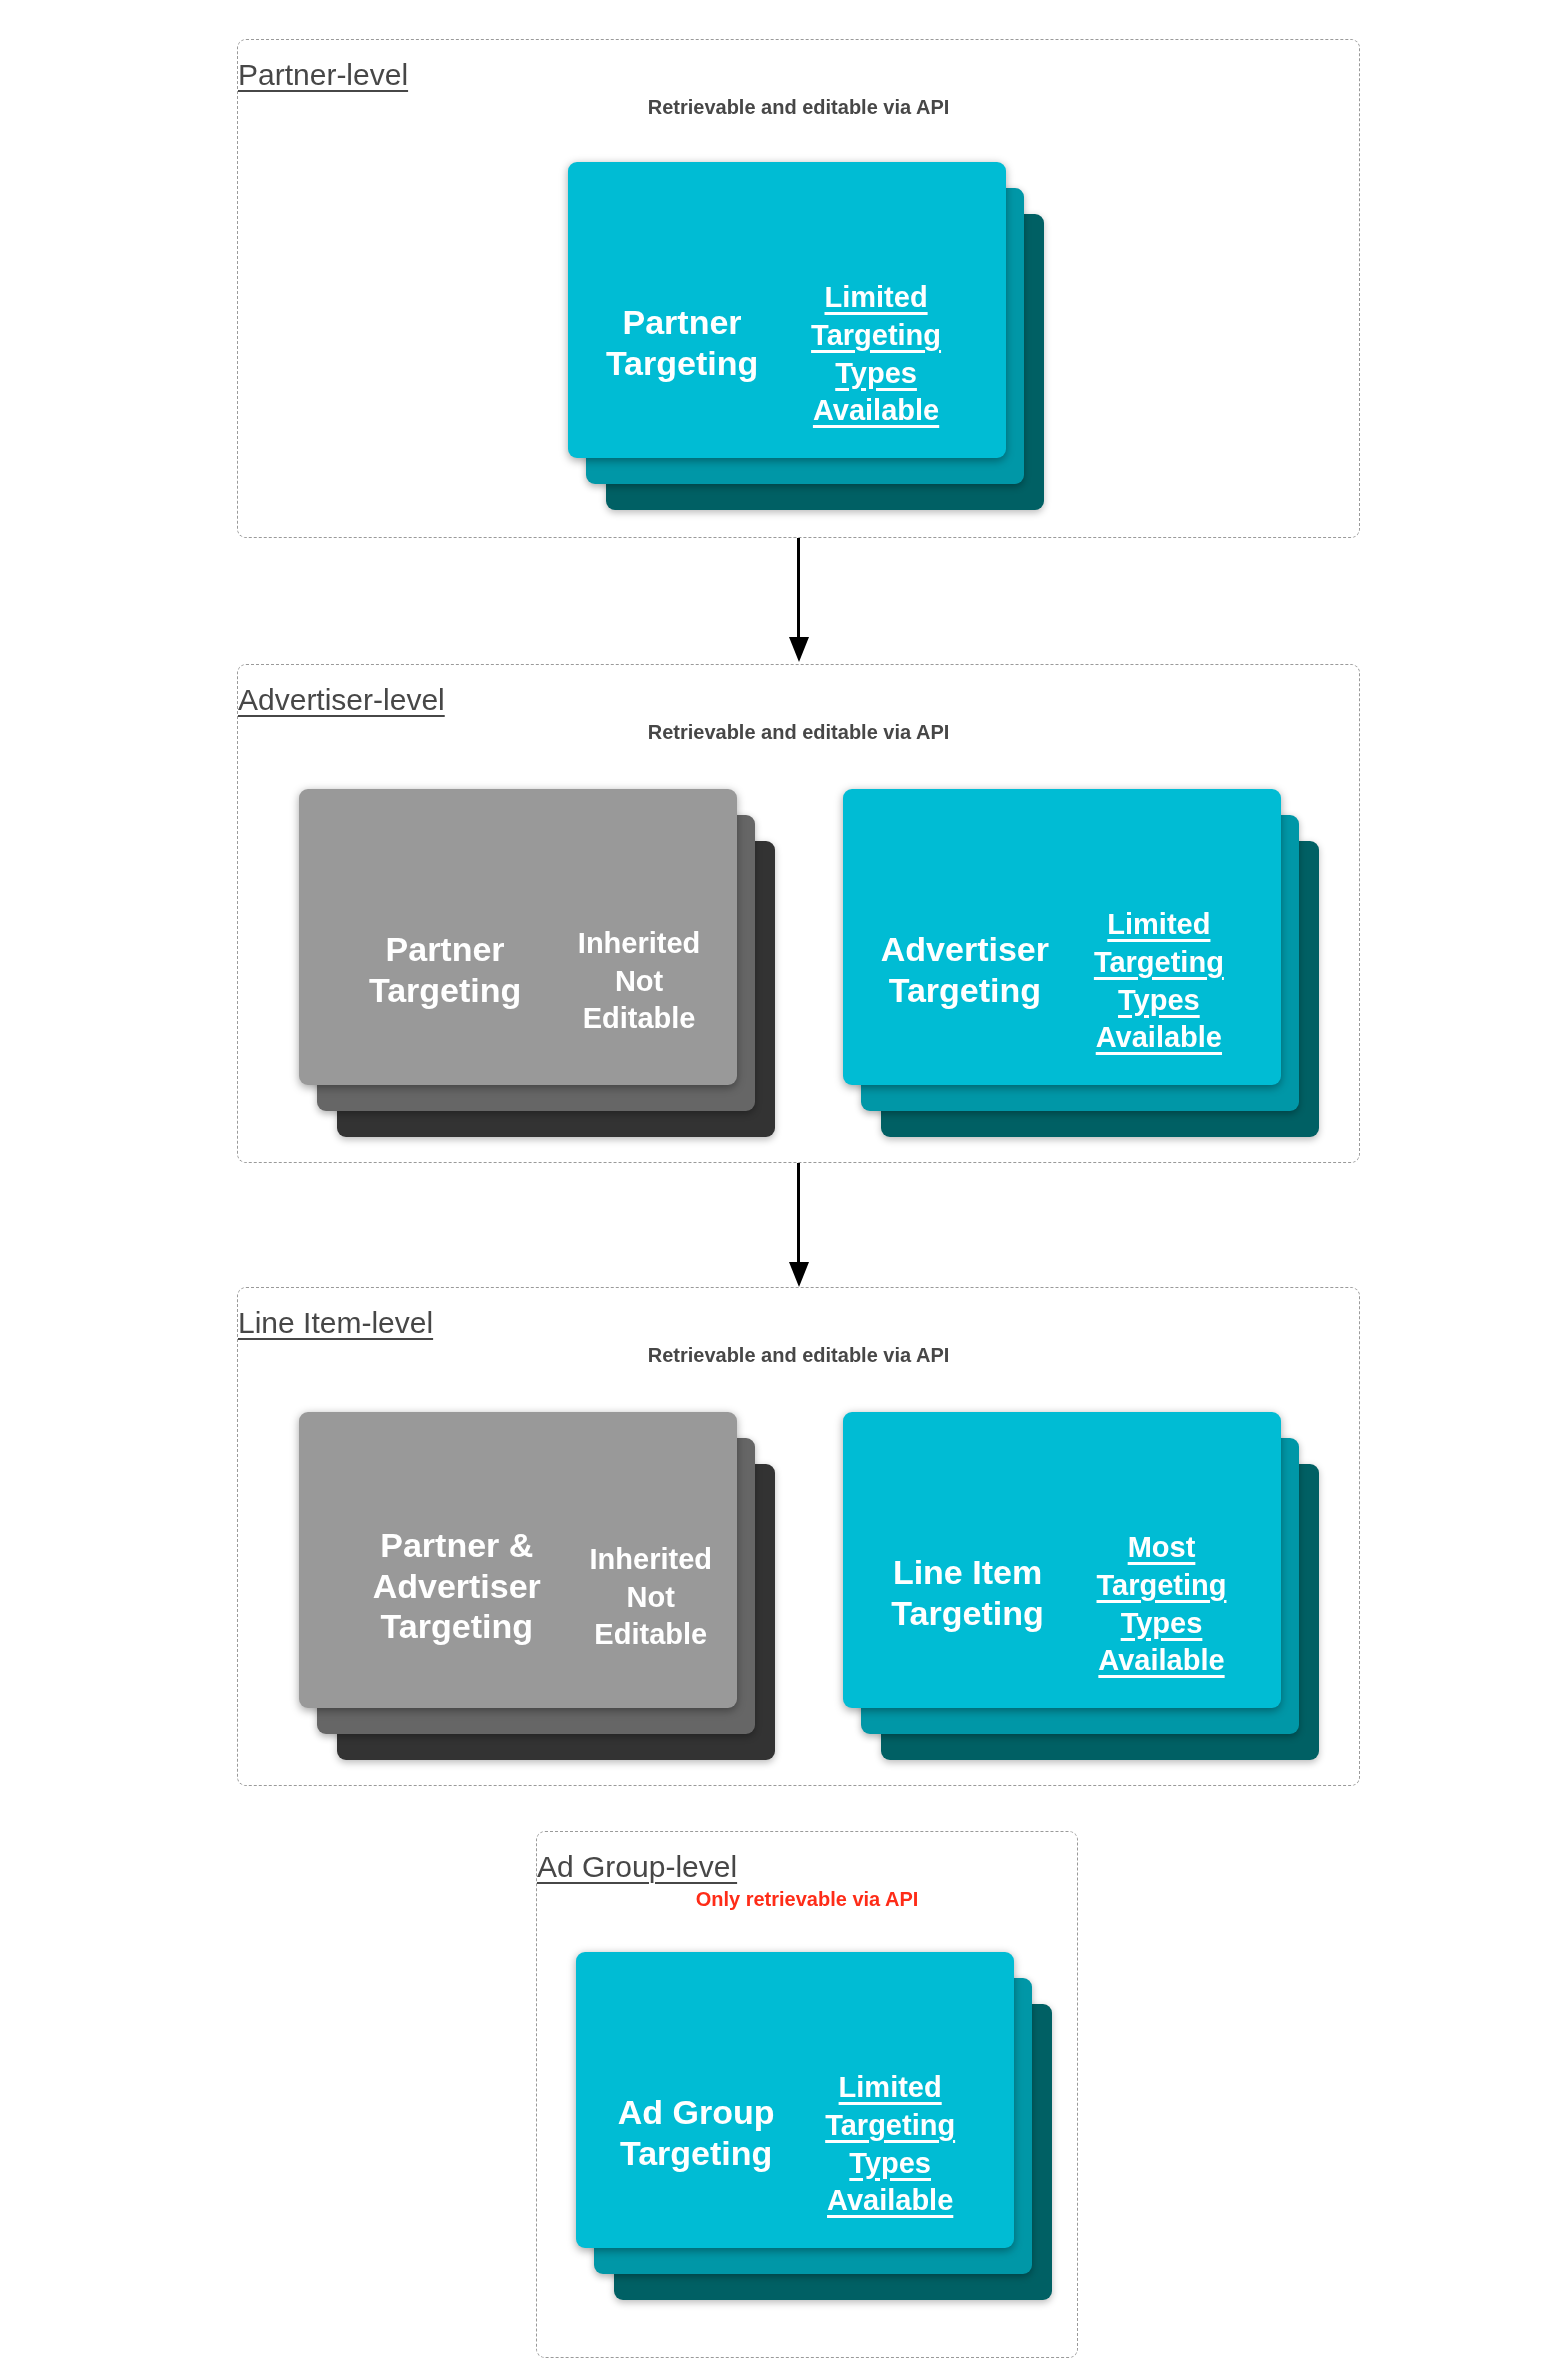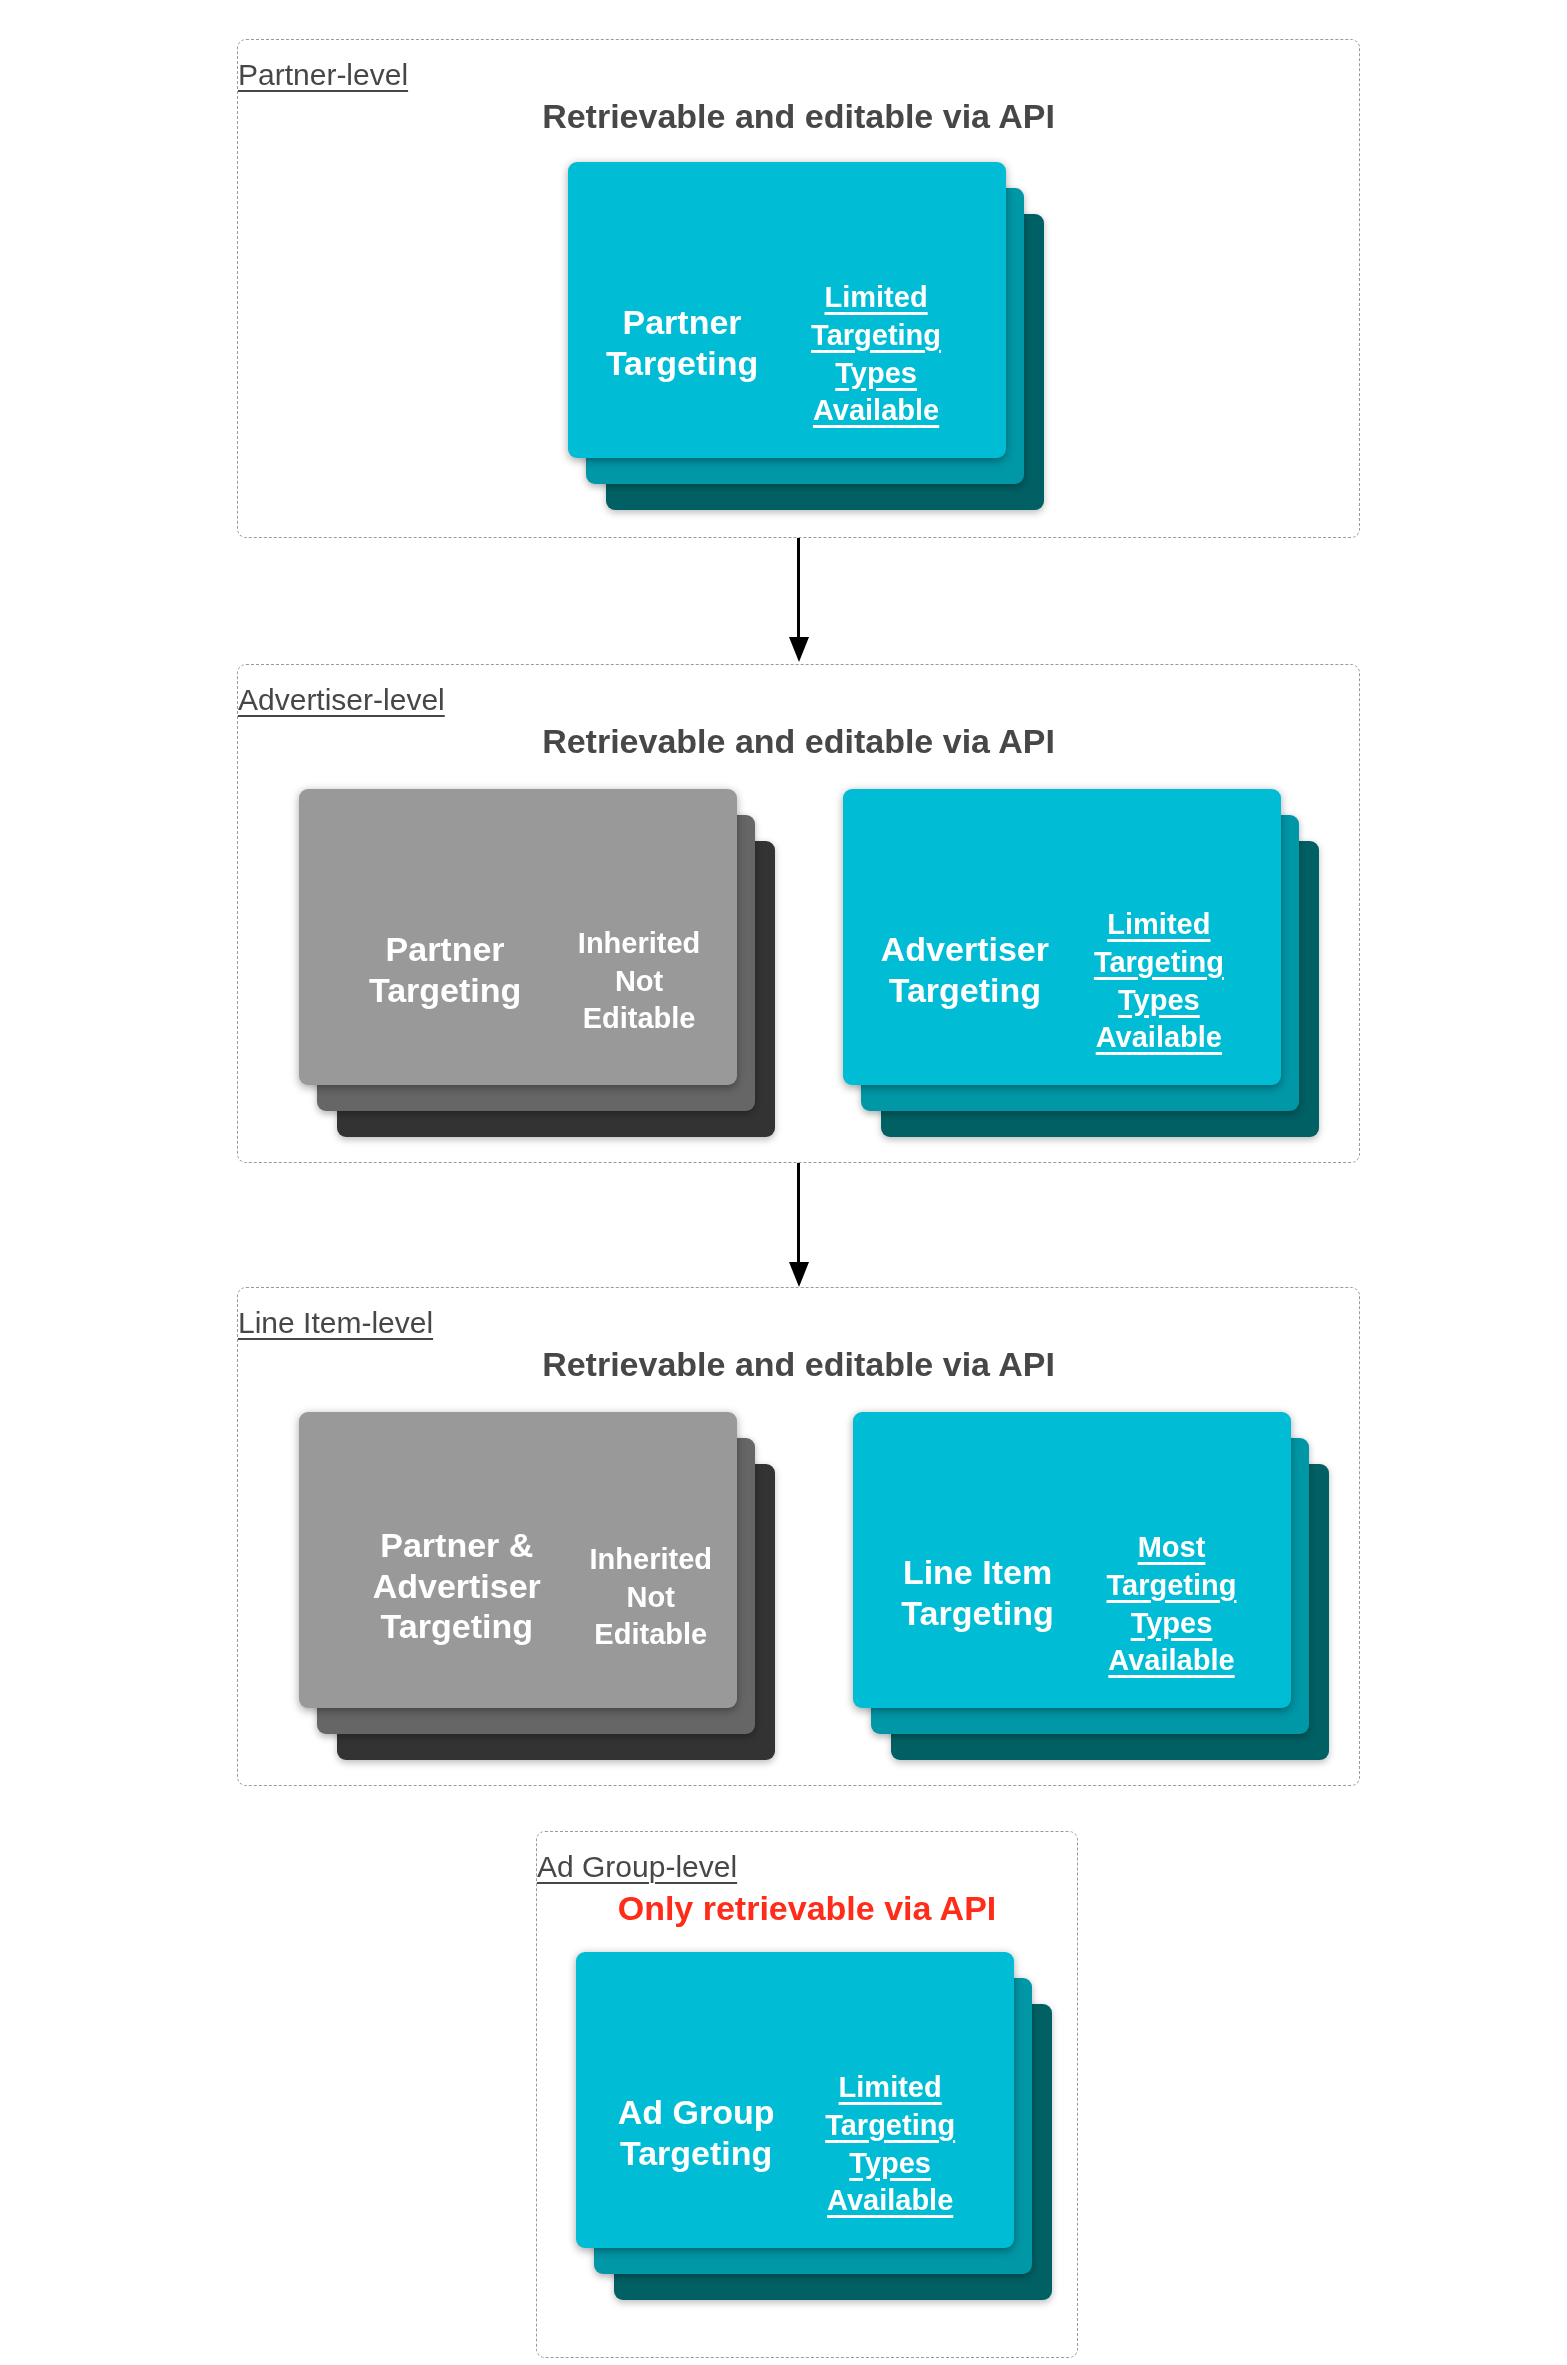--- a/index.html
+++ b/index.html
@@ -16,21 +16,21 @@
   .s3{left:237px;top:1287px;width:1123px;height:499px;}
   .s4{left:536px;top:1831px;width:542px;height:527px;}
   .sec-title{
     margin-top:16px;text-align:left;font-size:30px;font-weight:400;
     color:var(--c-heading,#474747);line-height:1.25;
   }
   .sec-title span{
     text-decoration:underline;text-decoration-thickness:2.2px;text-underline-offset:5.4px;
   }
   .sec-sub{
-    text-align:center;font-size:34px;font-weight:700;
+    text-align:center;font-size:20px;font-weight:700;
     color:var(--c-heading,#474747);line-height:1.3;
   }
   .s4 .sec-sub{color:var(--c-red,#fe2c18);}
   .stack{position:absolute;width:438px;height:296px;}
   .layer{position:absolute;left:0;top:0;width:100%;height:100%;border-radius:9px;}
   .layer.back{transform:translate(38px,52px);box-shadow:0 2.7px 7.1px rgba(0,0,0,.25);}
   .layer.mid{transform:translate(18px,26px);box-shadow:0 2.7px 7.1px rgba(0,0,0,.3);}
   .layer.front{box-shadow:0 2.7px 9px rgba(0,0,0,.35);}
   .teal .layer.back{background:var(--c-teal-back,#006064);}
   .teal .layer.mid{background:var(--c-teal-mid,#0097a7);}
@@ -134,21 +134,21 @@
       <div class="layer front">
         <div class="card-content" style="padding-top:52px;">
           <div class="card-title">Partner &amp; Advertiser Targeting</div>
           <div class="card-sub">
             <span>Inherited</span>
             <span>Not Editable</span>
           </div>
         </div>
       </div>
     </div>
-    <div class="stack teal" style="left:605px;top:124px;margin-left:10px;">
+    <div class="stack teal" style="left:605px;top:124px;">
       <div class="layer back"></div>
       <div class="layer mid"></div>
       <div class="layer front">
         <div class="card-content">
           <div class="card-title">Line Item Targeting</div>
           <div class="card-sub u-lines">
             <span>Most Targeting Types</span>
             <span>Available</span>
           </div>
         </div>

